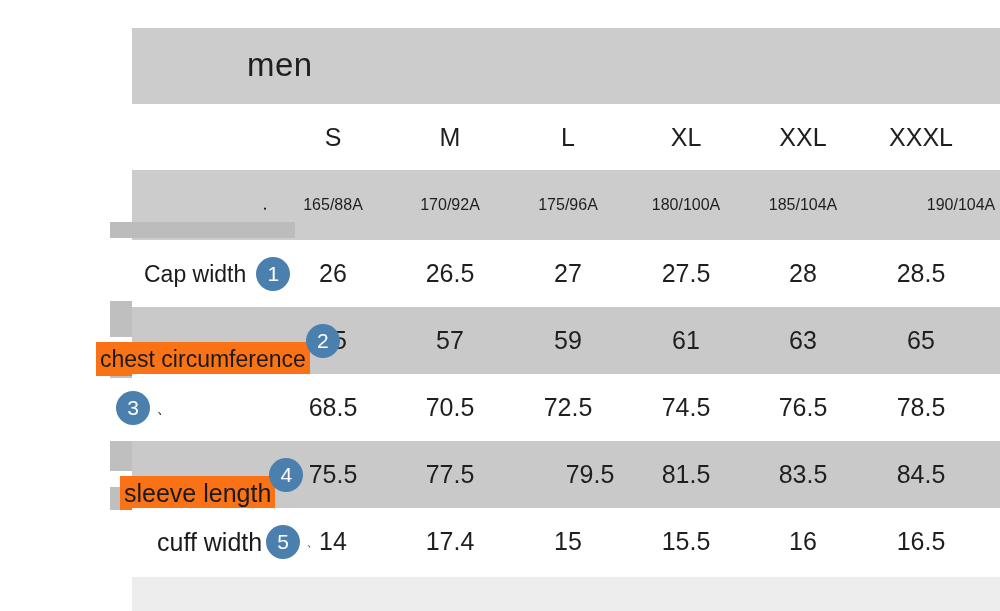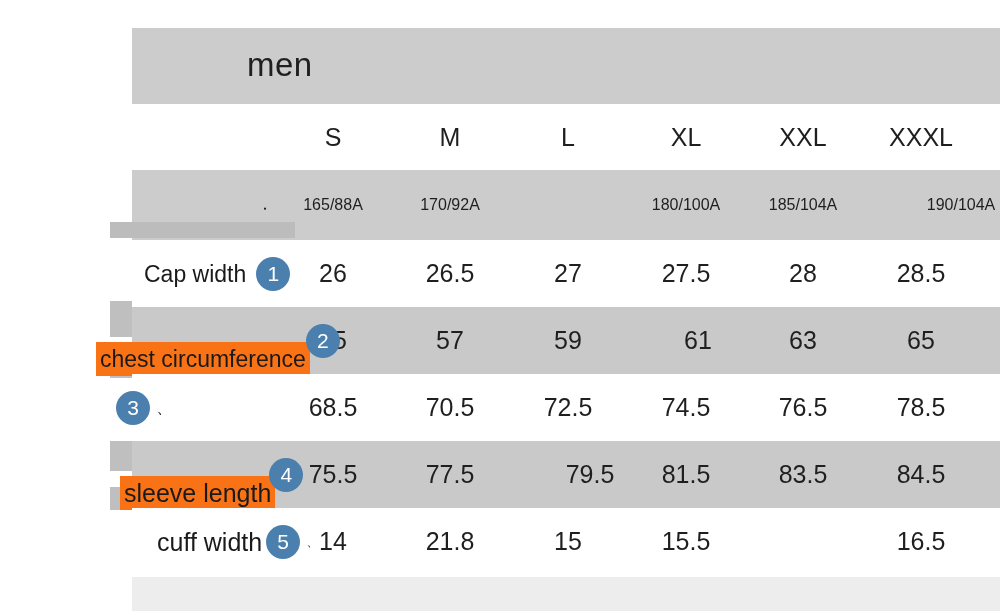--- a/index.html
+++ b/index.html
@@ -180,20 +180,21 @@
     <div class="cell size-label" style="left:386px; width:100px;">L</div>
     <div class="cell size-label" style="left:504px; width:100px;">XL</div>
     <div class="cell size-label" style="left:621px; width:100px;">XXL</div>
     <div class="cell size-label" style="left:739px; width:100px;">XXXL</div>
   </div>
 
   <div class="code-row">
     <div class="cell code-label" style="left:118px; width:30px; font-size:17px;">⸳</div>
     <div class="cell code-label" style="left:151px; width:100px;">165/88A</div>
     <div class="cell code-label" style="left:268px; width:100px;">170/92A</div>
+    <div class="cell code-label" style="left:386px; width:100px;">175/96A</div>
     <div class="cell code-label" style="left:504px; width:100px;">180/100A</div>
     <div class="cell code-label" style="left:621px; width:100px;">185/104A</div>
     <div class="cell code-label" style="left:739px; width:100px;margin-left:40px;">190/104A</div>
   </div>
   <div class="code-underbar"></div>
 
   <div class="data-row odd" style="top:240px;">
     <div class="cell value" style="left:151px; width:100px;">26</div>
     <div class="cell value" style="left:268px; width:100px;">26.5</div>
     <div class="cell value" style="left:386px; width:100px;">27</div>
@@ -204,21 +205,21 @@
   <div class="row-label-group" style="left:140px; top:240px;">
     <span class="row-label-text">Cap width</span>
     <span class="badge">1</span>
     <span class="tick-mark hidden-mark">、</span>
   </div>
 
   <div class="data-row even" style="top:307px;">
     <div class="cell value" style="left:151px; width:100px;">55</div>
     <div class="cell value" style="left:268px; width:100px;">57</div>
     <div class="cell value" style="left:386px; width:100px;">59</div>
-    <div class="cell value" style="left:516px; width:100px;">61</div>
+    <div class="cell value" style="left:504px; width:100px;">61</div>
     <div class="cell value" style="left:621px; width:100px;">63</div>
     <div class="cell value" style="left:739px; width:100px;">65</div>
   </div>
   <div class="row-label-group" style="left:96px; top:307px;">
     <span class="row-label-text boxed">chest circumference</span>
     <span class="badge" style="margin-left:-4px;">2</span>
     <span class="tick-mark hidden-mark">、</span>
   </div>
 
   <div class="data-row odd" style="top:374px;">
@@ -243,23 +244,24 @@
     <div class="cell value" style="left:739px; width:100px;">84.5</div>
   </div>
   <div class="row-label-group" style="left:120px; top:441px;">
     <span class="row-label-text boxed" style="font-size:25px;">sleeve length</span>
     <span class="badge" style="margin-left:-6px;">4</span>
     <span class="tick-mark hidden-mark">、</span>
   </div>
 
   <div class="data-row odd" style="top:508px;">
     <div class="cell value" style="left:151px; width:100px;">14</div>
-    <div class="cell value" style="left:268px; width:100px;">21.8</div>
+    <div class="cell value" style="left:268px; width:100px;">17.4</div>
     <div class="cell value" style="left:386px; width:100px;">15</div>
     <div class="cell value" style="left:504px; width:100px;">15.5</div>
+    <div class="cell value" style="left:621px; width:100px;">16</div>
     <div class="cell value" style="left:739px; width:100px;">16.5</div>
   </div>
   <div class="row-label-group" style="left:153px; top:508px;">
     <span class="row-label-text" style="font-size:25px;">cuff width</span>
     <span class="badge" style="margin-left:0px;">5</span>
     <span class="tick-mark" style="font-size:13px;">、</span>
   </div>
 
   <div class="footer-band"></div>
 

